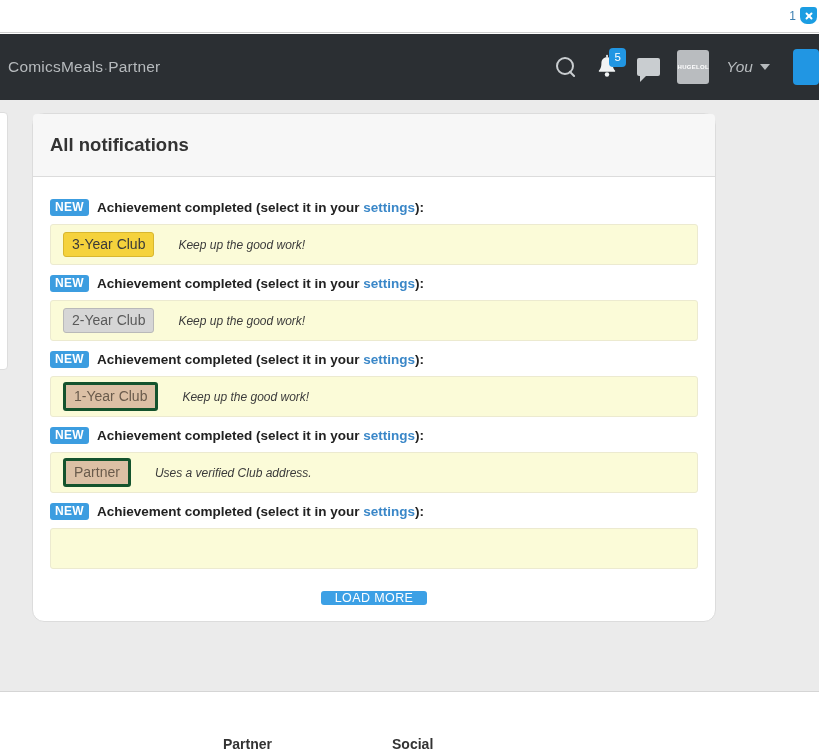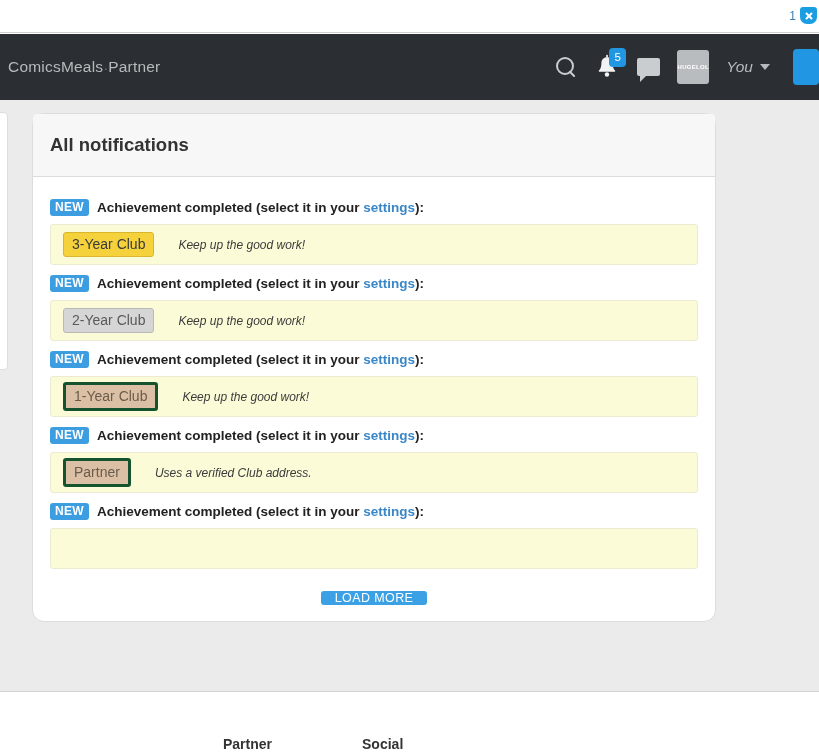--- a/index.html
+++ b/index.html
@@ -146,21 +146,21 @@
   }
 
   
   .footer{
     position:absolute; left:0; top:691px; width:819px; height:62px;
     background:#ffffff; border-top:1px solid #d5d5d5;padding-left:19px;
   }
   .footer-cols{ display:flex; padding-top:44px; }
   .footer-col{ font-size:14px; font-weight:bold; color:#333333; }
   .footer-col.partner{ margin-left:204px; }
-  .footer-col.social { margin-left:90px; }
+  .footer-col.social { margin-left:120px; }
 </style>
 </head>
 <body>
 
 <div id="page">
 
   <div class="browser-strip">
     <div class="strip-right">
       <span class="strip-count">1</span>
       <span class="shield-badge"></span>

